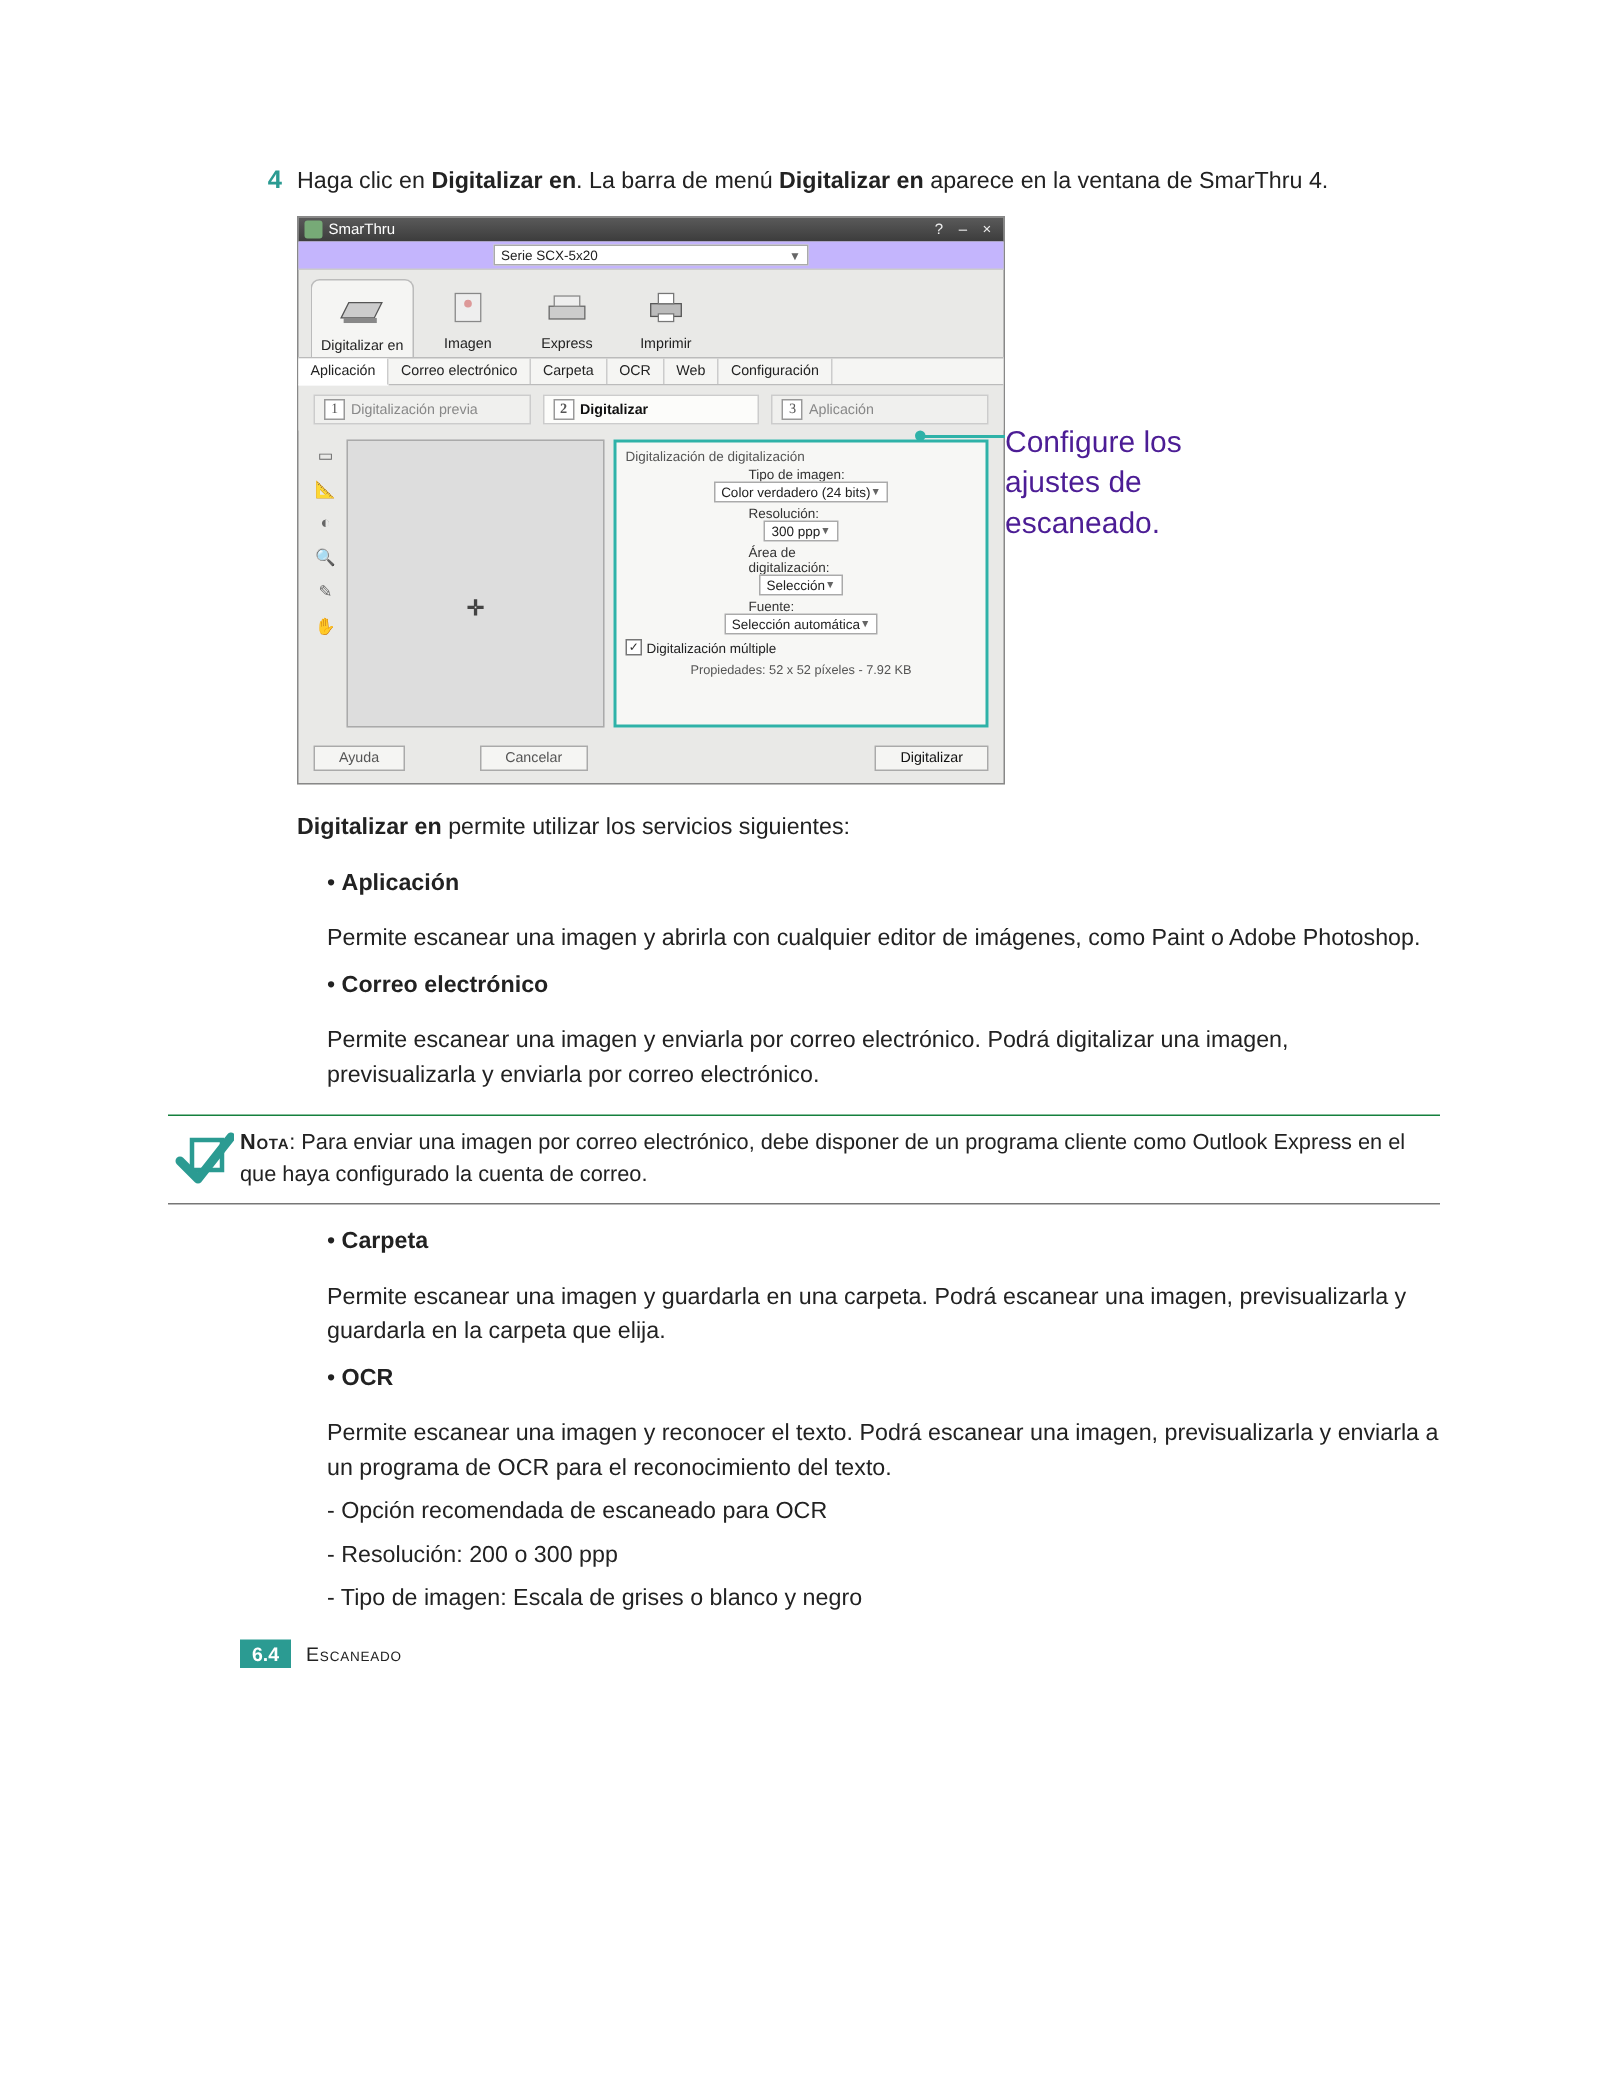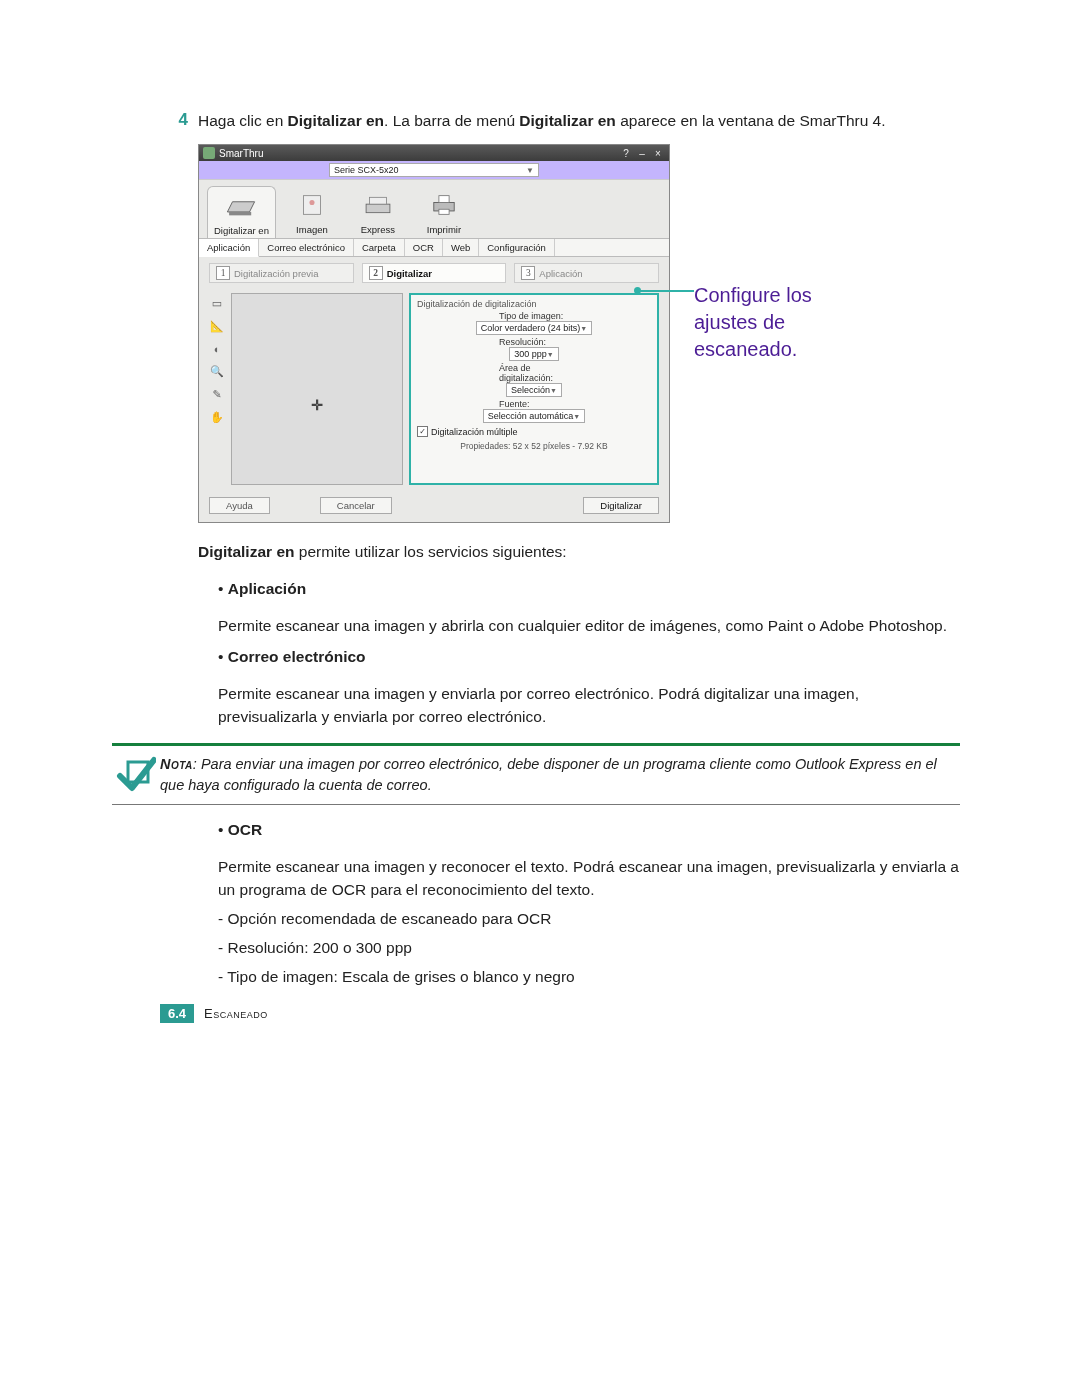--- a/index.html
+++ b/index.html
@@ -31,21 +31,20 @@
     font-size: 15.5px;
     line-height: 1.45;
   }
   .step-body b { font-weight: bold; }
 
   
   .shot-row {
     display: flex;
     align-items: flex-start;
     margin: 10px 0 18px 38px;
-    gap: 24px;
   }
   .shot {
     width: 470px;
     background: #e9e9e7;
     border: 1px solid #888;
     font-family: Tahoma, Arial, sans-serif;
     font-size: 10px;
     color: #222;
   }
   .titlebar {
@@ -277,24 +276,23 @@
     margin-top: 8px;
   }
   .bullet .bt { font-weight: bold; }
   .bullet .bd { margin-top: 14px; }
   .sub-dash { margin-left: 20px; margin-top: 6px; }
 
   .note-block {
     display: flex;
     align-items: flex-start;
     margin: 14px 0 14px -48px;
-    border-top: 3px solid #15803d;
+    border-top: 1px solid #15803d;
     border-bottom: 1px solid #777;
     padding: 8px 0;
-    font-style: italic;
   }
   .note-icon { width: 48px; flex: 0 0 48px; display: flex; align-items: flex-start; justify-content: center; padding-top: 2px; }
   .note-text { font-size: 14.5px; line-height: 1.45; }
   .note-text .nota { font-variant: small-caps; font-weight: bold; letter-spacing: 0.5px; }
 
   .footer {
     position: absolute;
     bottom: 60px;
     left: 160px;
     display: flex;
@@ -489,20 +487,24 @@
         <path d="M4 20 L16 32 L38 4" fill="none" stroke="#2b9b92" stroke-width="6" stroke-linecap="round" stroke-linejoin="round"></path>
       </svg>
     </div>
     <div class="note-text">
       <span class="nota">Nota</span><span>: Para enviar una imagen por correo electrónico, debe disponer de un programa cliente como Outlook Express en el que haya configurado la cuenta de correo.</span>
     </div>
   </div>
 
   <div class="body-block">
     <div class="bullet">
+      • <span class="bt">Carpeta</span>
+      <div class="bd">Permite escanear una imagen y guardarla en una carpeta. Podrá escanear una imagen, previsualizarla y guardarla en la carpeta que elija.</div>
+    </div>
+    <div class="bullet">
       • <span class="bt">OCR</span>
       <div class="bd">Permite escanear una imagen y reconocer el texto. Podrá escanear una imagen, previsualizarla y enviarla a un programa de OCR para el reconocimiento del texto.</div>
     </div>
     <div class="sub-dash">- <span>Opción recomendada de escaneado para OCR</span></div>
     <div class="sub-dash">- <span>Resolución: 200 o 300 ppp</span></div>
     <div class="sub-dash">- <span>Tipo de imagen: Escala de grises o blanco y negro</span></div>
   </div>
 
   <div class="footer">
     <span class="pg">6.4</span>

